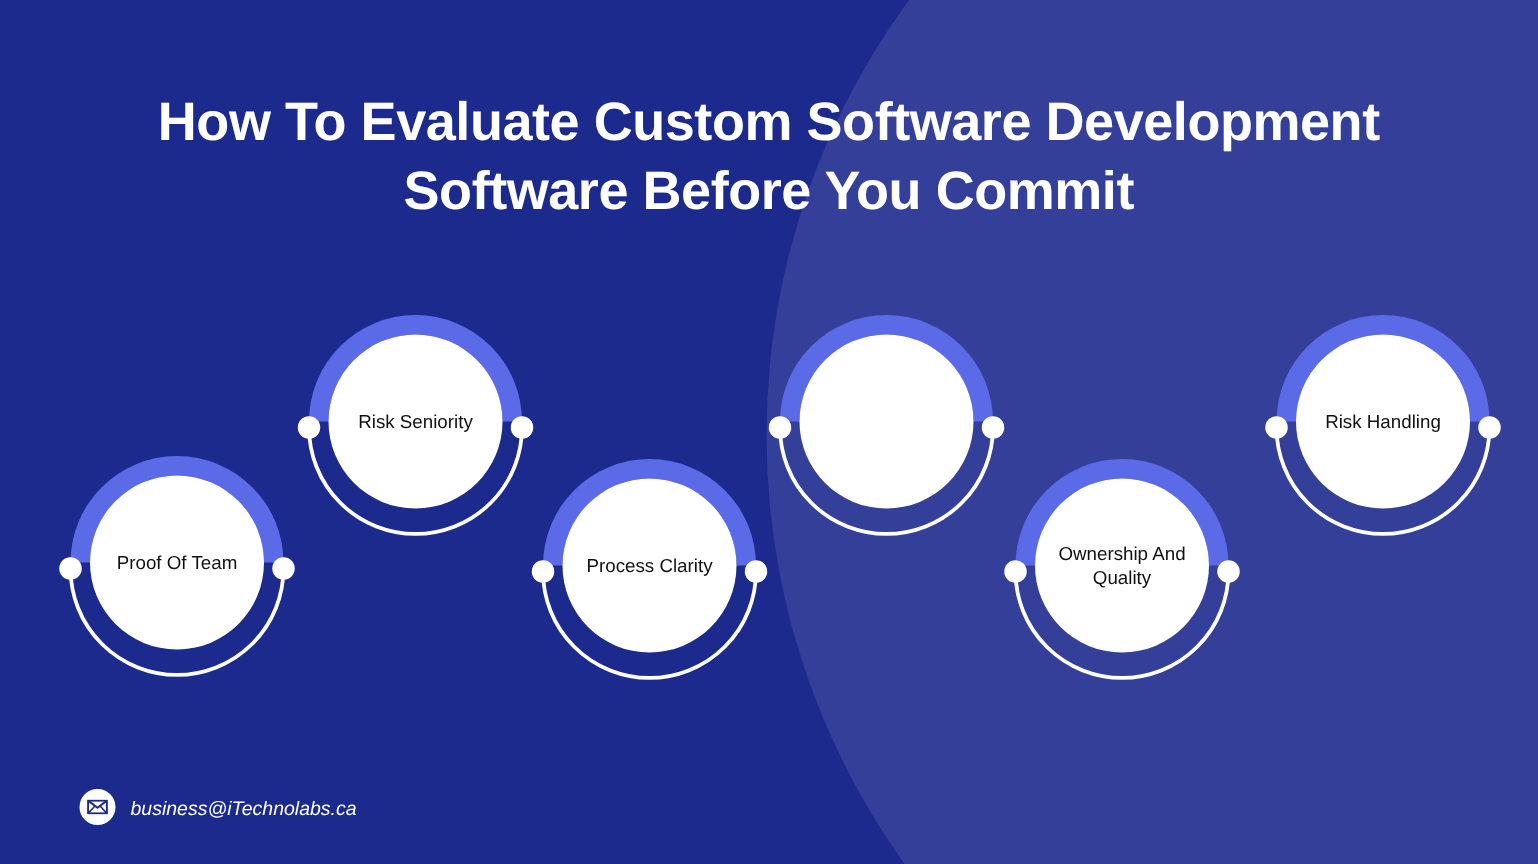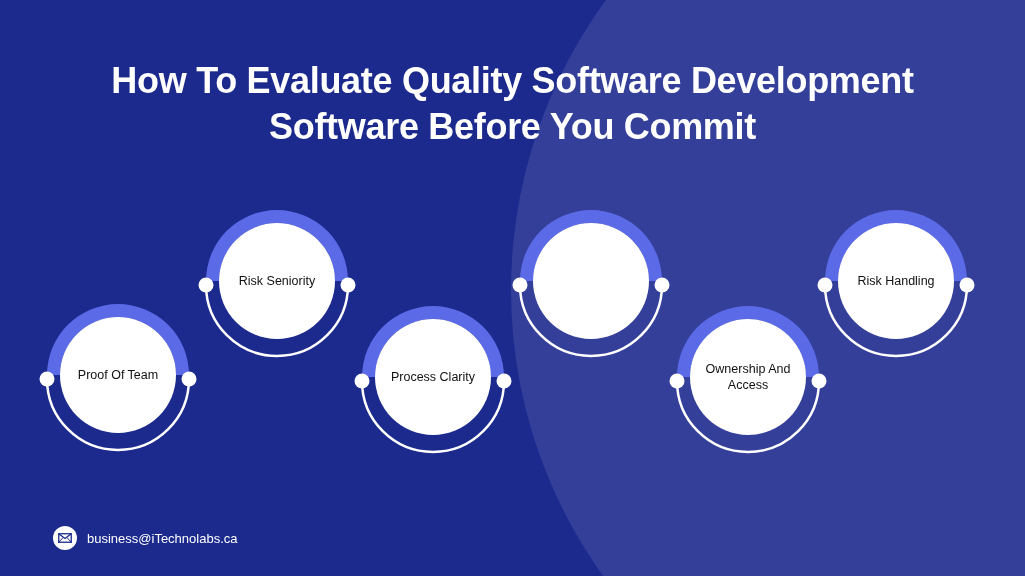--- a/index.html
+++ b/index.html
@@ -5,29 +5,29 @@
   html, body { margin:0; padding:0; }
   body { width:1025px; height:576px; overflow:hidden; position:relative; background:#1b2a8c; font-family:"Liberation Sans", sans-serif; }
   .bg-circle { position:absolute; left:511px; top:-200px; width:980px; height:980px; border-radius:50%; background:#343f9a; }
   .title { position:absolute; left:0; top:58px; width:1025px; text-align:center; color:#ffffff; font-family:"Liberation Sans", sans-serif; font-weight:700; font-size:36px; line-height:46px; letter-spacing:-0.3px; }
   .title span { display:block; }
   .node { position:absolute; width:160px; height:160px; }
   .node svg { position:absolute; left:0; top:0; overflow:visible; }
   .node-label { position:absolute; left:30px; top:30px; width:100px; height:100px; display:flex; align-items:center; justify-content:center; text-align:center; color:#111111; font-size:12.5px; line-height:16px; font-family:"Liberation Sans", sans-serif; }
   .footer { position:absolute; left:53px; top:526px; display:flex; align-items:center; }
   .mail-badge { width:24px; height:24px; border-radius:50%; background:#ffffff; display:flex; align-items:center; justify-content:center; }
-  .email { margin-left:10px; color:#ffffff; font-size:13px; font-family:"Liberation Sans", sans-serif; }
+  .email { margin-left:10px; color:#ffffff; font-size:13px; font-family:"Liberation Sans", sans-serif;font-style:italic; }
 </style>
 </head>
 <body>
 
 <div class="bg-circle"></div>
 
 <h1 class="title" style="margin:0;">
-  <span>How To Evaluate Quality Software Development</span>
+  <span>How To Evaluate Custom Software Development</span>
   <span>Software Before You Commit</span>
 </h1>
 
 <div class="node" style="left:38px; top:295px;">
   <svg width="160" height="160">
     <path d="M9,80 A71,71 0 0 1 151,80 L138,80 A58,58 0 0 0 22,80 Z" fill="#5b6be8"></path>
     <path d="M9,84 A71,71 0 0 0 151,84" fill="none" stroke="#ffffff" stroke-width="2.5"></path>
     <circle cx="80" cy="80" r="58" fill="#ffffff"></circle>
     <circle cx="9" cy="84" r="7.5" fill="#ffffff"></circle>
     <circle cx="151" cy="84" r="7.5" fill="#ffffff"></circle>
@@ -68,24 +68,24 @@
 </div>
 
 <div class="node" style="left:668px; top:297px;">
   <svg width="160" height="160">
     <path d="M9,80 A71,71 0 0 1 151,80 L138,80 A58,58 0 0 0 22,80 Z" fill="#5b6be8"></path>
     <path d="M9,84 A71,71 0 0 0 151,84" fill="none" stroke="#ffffff" stroke-width="2.5"></path>
     <circle cx="80" cy="80" r="58" fill="#ffffff"></circle>
     <circle cx="9" cy="84" r="7.5" fill="#ffffff"></circle>
     <circle cx="151" cy="84" r="7.5" fill="#ffffff"></circle>
   </svg>
-  <div class="node-label" style="width:86px; left:37px;">Ownership And Access</div>
+  <div class="node-label" style="width:86px; left:37px;">Ownership And Quality</div>
 </div>
 
-<div class="node" style="left:816px; top:201px;">
+<div class="node" style="left:842px; top:201px;">
   <svg width="160" height="160">
     <path d="M9,80 A71,71 0 0 1 151,80 L138,80 A58,58 0 0 0 22,80 Z" fill="#5b6be8"></path>
     <path d="M9,84 A71,71 0 0 0 151,84" fill="none" stroke="#ffffff" stroke-width="2.5"></path>
     <circle cx="80" cy="80" r="58" fill="#ffffff"></circle>
     <circle cx="9" cy="84" r="7.5" fill="#ffffff"></circle>
     <circle cx="151" cy="84" r="7.5" fill="#ffffff"></circle>
   </svg>
   <div class="node-label">Risk Handling</div>
 </div>
 

